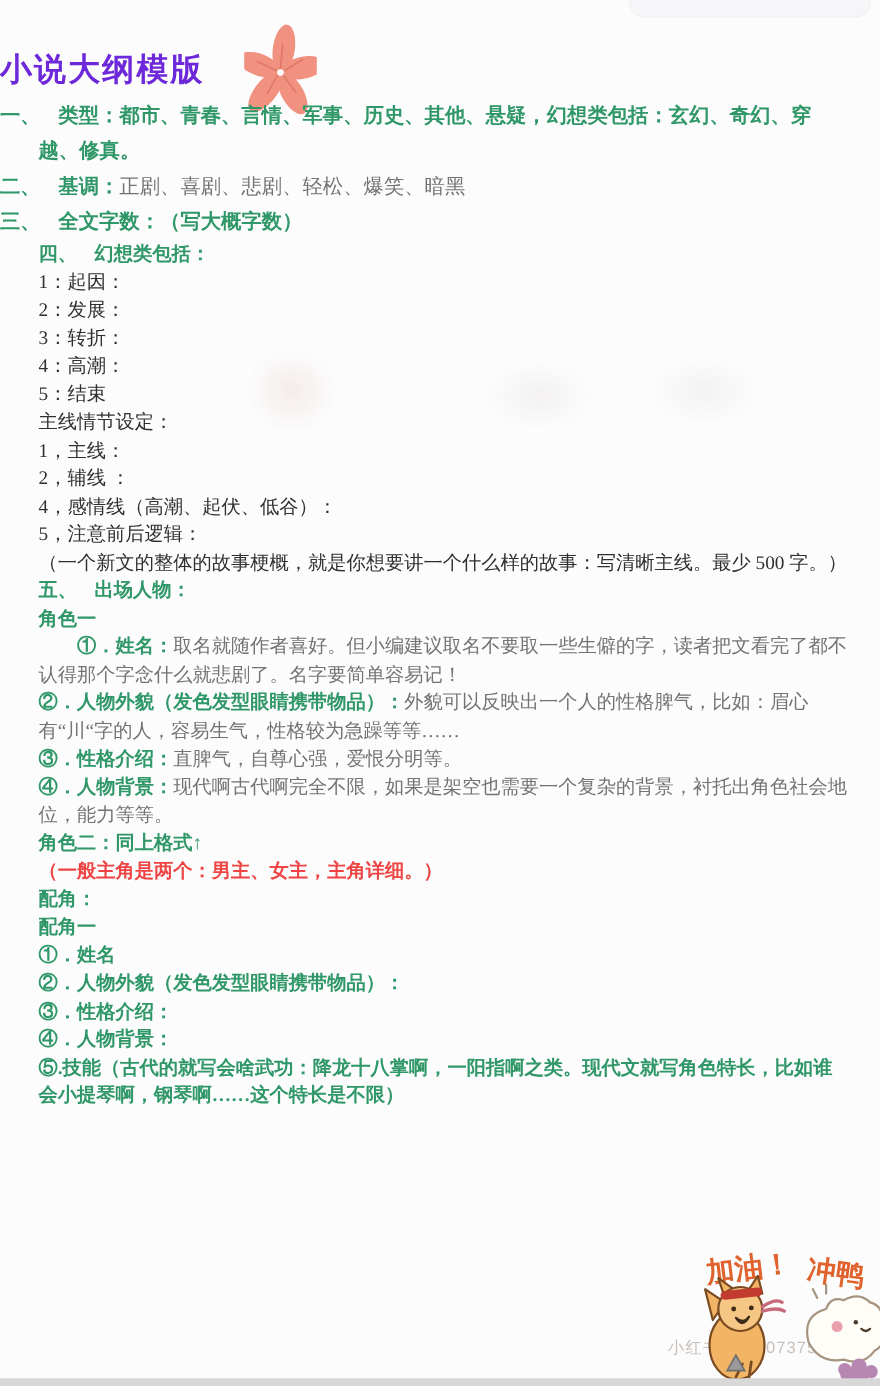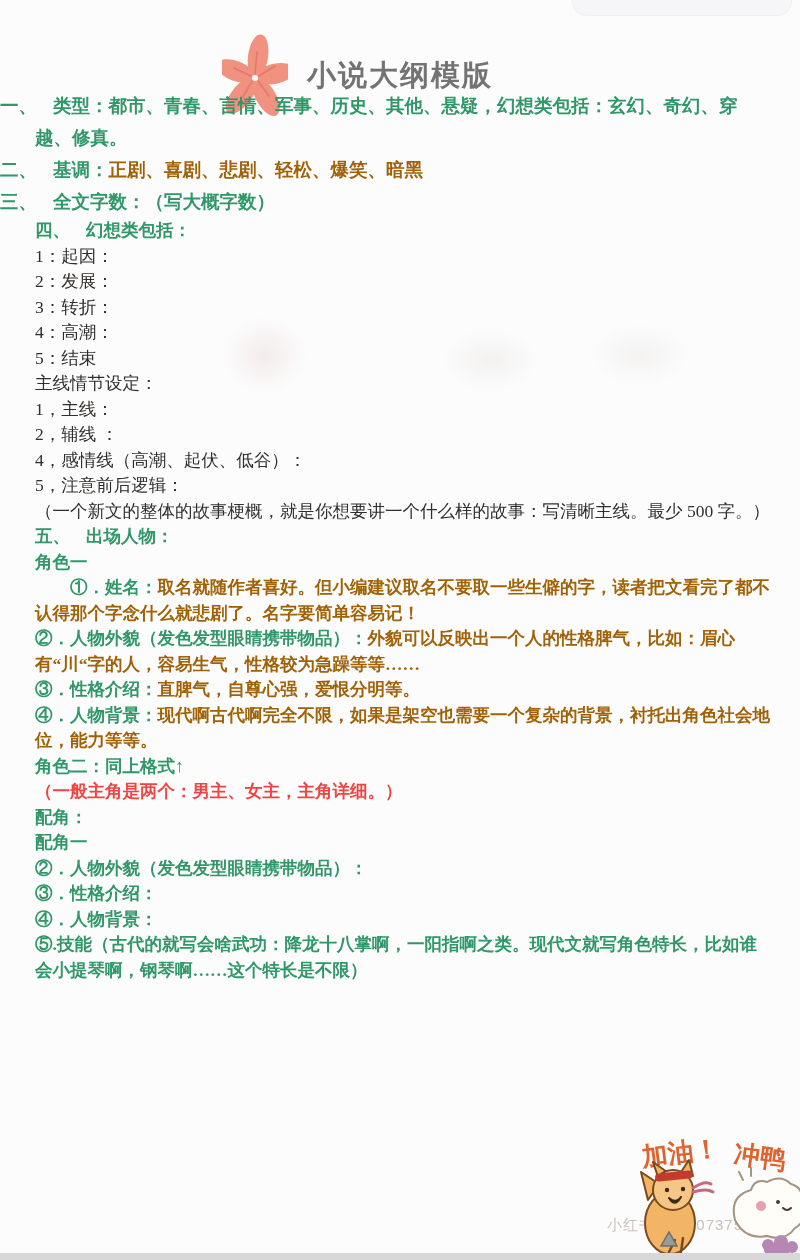--- a/index.html
+++ b/index.html
@@ -8,32 +8,32 @@
     overflow:hidden;margin:0 auto;
     font-family:"Liberation Serif", serif;
   }
   .tr-tab{
     position:absolute;top:-14px;left:572px;width:218px;height:28px;
     background:#f6f6f8;border:1px solid #f0f0f2;border-radius:14px;
   }
   .header{position:relative;height:88px;}
   .flower{position:absolute;left:222px;top:20px;}
   .page-title{
-    margin:12px;padding-top:44px;text-align:center;
-    font-size:29px;font-weight:bold;color:#737373;letter-spacing:2px;
+    margin:0;padding-top:44px;text-align:left;
+    font-size:29px;font-weight:bold;color:#6d28d9;letter-spacing:2px;
   }
   .content{
     position:absolute;top:90px;left:35px;right:28px;
     font-size:17.5px;line-height:25.5px;color:#312f2d;
   }
   .content p{margin:0;}
   .topblock{font-size:18.5px;line-height:32px;font-weight:bold;}
   .g{color:#2f9768;}
   .bold{font-weight:bold;}
-  .k{color:#a16207;font-weight:bold;}
+  .k{color:#737373;font-weight:normal;}
   .r{color:#ef4444;}
   .num{margin-right:16px;}
   .hang{margin-left:35px;text-indent:-35px;}
   .indent1{margin-left:35px;}
   .pindent{text-indent:35px;}
   .mt16{margin-top:15px;}
   .mt26{margin-top:21px;}
   .center-watermark{
     position:absolute;left:210px;top:300px;width:500px;height:110px;
     background:
@@ -110,20 +110,21 @@
 
     <p class="pindent"><span class="g bold">①．姓名：</span><span class="k">取名就随作者喜好。但小编建议取名不要取一些生僻的字，读者把文看完了都不认得那个字念什么就悲剧了。名字要简单容易记！</span></p>
     <p><span class="g bold">②．人物外貌（发色发型眼睛携带物品）：</span><span class="k">外貌可以反映出一个人的性格脾气，比如：眉心有“川“字的人，容易生气，性格较为急躁等等……</span></p>
     <p><span class="g bold">③．性格介绍：</span><span class="k">直脾气，自尊心强，爱恨分明等。</span></p>
     <p><span class="g bold">④．人物背景：</span><span class="k">现代啊古代啊完全不限，如果是架空也需要一个复杂的背景，衬托出角色社会地位，能力等等。</span></p>
 
     <p class="g bold indent1">角色二：同上格式↑</p>
     <p class="r bold">（一般主角是两个：男主、女主，主角详细。）</p>
     <p class="g bold">配角：</p>
     <p class="g bold indent1">配角一</p>
+    <div class="g bold">①．姓名</div>
     <div class="g bold">②．人物外貌（发色发型眼睛携带物品）：</div>
     <div class="g bold">③．性格介绍：</div>
     <div class="g bold">④．人物背景：</div>
     <div class="g bold">⑤.技能（古代的就写会啥武功：降龙十八掌啊，一阳指啊之类。现代文就写角色特长，比如谁会小提琴啊，钢琴啊……这个特长是不限）</div>
   </div>
 
   <div class="bottom-watermark">小红书号：4073755</div>
 
   <svg class="sticker" viewBox="0 0 185 128">
 

